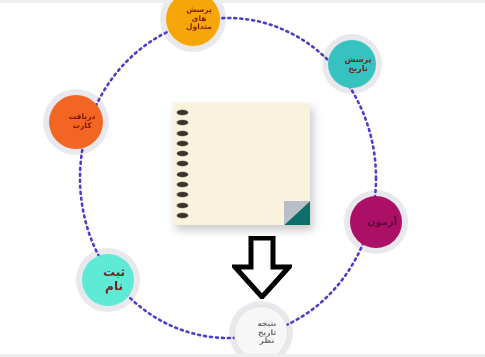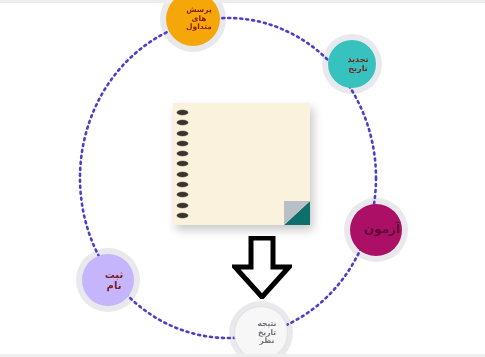--- a/index.html
+++ b/index.html
@@ -149,40 +149,40 @@
     font-size: 7.5px;
   }
   #node-date {
     left: 328px; top: 40px;
     width: 48px; height: 48px;
     background: #36c3c0;
     color: #7a2020;
     font-size: 8px;
   }
   #node-exam {
-    left: 350px; top: 204px;
+    left: 350px; top: 196px;
     width: 52px; height: 52px;
     background: #ab0f66;
     color: #5d0739;
-    font-size: 12px;
+    font-size: 10px;
   }
   #node-appeal {
     left: 234px; top: 306px;
     width: 54px; height: 54px;
     background: #f7f7f7;
     color: #6f6f74;
     font-size: 7.5px;
     border: 1px solid #e2e2e6;
   }
   #node-register {
     left: 82px; top: 254px;
     width: 52px; height: 52px;
-    background: #c4b5fd;
+    background: #5eead4;
     color: #7a1d1d;
-    font-size: 10px;
+    font-size: 12px;
   }
   #node-card {
     left: 49px; top: 95px;
     width: 54px; height: 54px;
     background: #f26522;
     color: #7d1705;
     font-size: 7.5px;
   }
 </style>
 </head>
@@ -220,32 +220,35 @@
   <svg id="down-arrow" viewBox="0 0 60 63">
     <polygon points="19,2 41,2 41,31 57,31 30,61 3,31 19,31" fill="#ffffff" stroke="#000000" stroke-width="5" stroke-linejoin="miter"></polygon>
   </svg>
 
   <div class="node" id="node-faq">
     <span class="node-label">پرسش های
 متداول</span>
   </div>
 
   <div class="node" id="node-date">
-    <span class="node-label">تجدید تاریخ</span>
+    <span class="node-label">پرسش تاریخ</span>
   </div>
 
   <div class="node" id="node-exam">
     <span class="node-label">آزمون</span>
   </div>
 
   <div class="node" id="node-appeal">
     <span class="node-label">نتیجه
 تاریخ نظر</span>
   </div>
 
   <div class="node" id="node-register">
     <span class="node-label">ثبت نام</span>
   </div>
 
+  <div class="node" id="node-card">
+    <span class="node-label">دریافت کارت</span>
+  </div>
 
   <div class="edge-strip bottom"></div>
 
 </div>
 
 </body></html>

